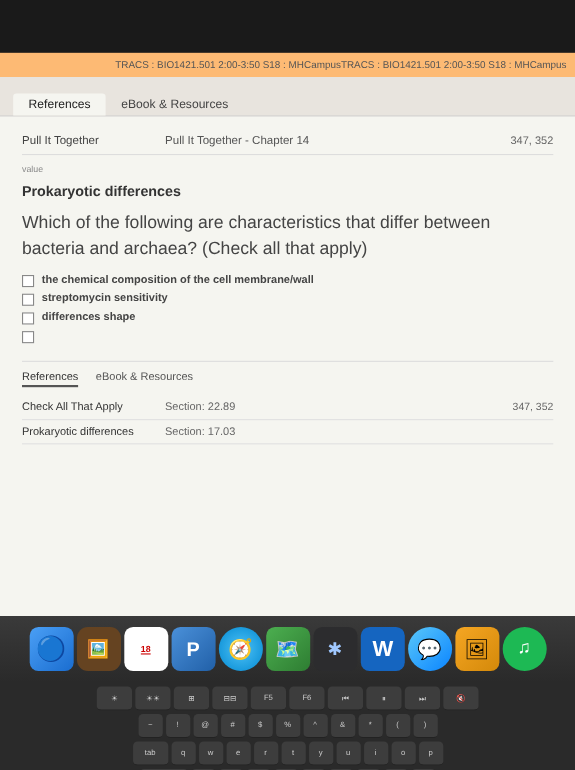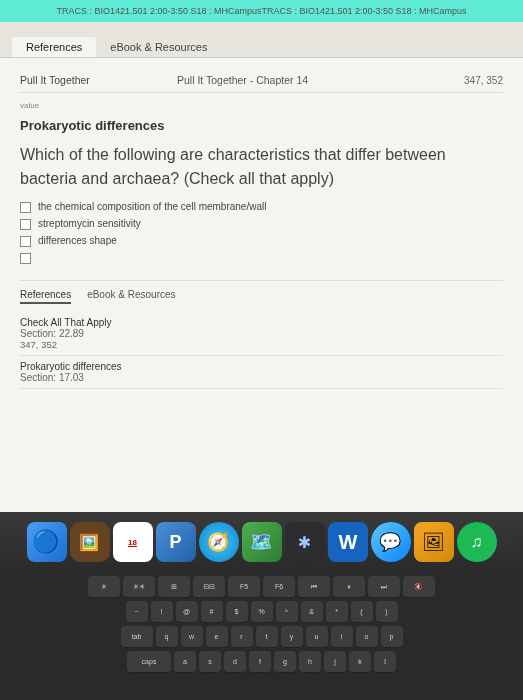--- a/index.html
+++ b/index.html
@@ -9,27 +9,28 @@
       background: #1a1a1a;
       font-family: -apple-system, BlinkMacSystemFont, 'Helvetica Neue', Arial, sans-serif;
       overflow: hidden;
       position: relative;
     }
 
     
     .browser-top-bar {
       width: 100%;
       height: 22px;
-      background: #5eead4;
-      display: flex;
-      align-items: center;
-      justify-content: center;
+      background: #fdba74;
+      display: flex;
+      align-items: center;
+      justify-content: flex-end;
       padding: 0 8px;
       font-size: 9px;
       color: #555;
+      margin-top: 48px;
     }
 
     
     .browser-content {
       width: 100%;
       height: 490px;
       background: #f5f5f0;
       overflow: hidden;
       position: relative;
     }
@@ -67,21 +68,20 @@
 
     
     .section-header {
       display: flex;
       align-items: center;
       padding: 6px 0;
       font-size: 10.5px;
       color: #444;
       border-bottom: 1px solid #ddd;
       margin-bottom: 8px;
-      gap: 27px;
     }
 
     .section-header .col1 {
       width: 130px;
       font-weight: 500;
     }
     .section-header .col2 {
       flex: 1;
       color: #555;
     }
@@ -119,20 +119,21 @@
     .question-text {
       font-size: 16px;
       color: #444;
       line-height: 1.5;
       margin-bottom: 10px;
     }
 
     
     .answer-choices {
       margin: 6px 0;
+      font-weight: bold;
     }
 
     .answer-item {
       display: flex;
       align-items: flex-start;
       margin: 5px 0;
       font-size: 10px;
       color: #444;
     }
 
@@ -169,25 +170,24 @@
 
     .bottom-tab.active {
       border-bottom: 2px solid #555;
       color: #333;
       font-weight: 500;
     }
 
     
     .ref-row {
       display: flex;
-      align-items: flex-start;
+      align-items: center;
       padding: 5px 0;
       border-bottom: 1px solid #e0e0e0;
       font-size: 10px;
-      flex-direction: column;
     }
 
     .ref-row .ref-title {
       width: 130px;
       color: #333;
       font-weight: 500;
     }
 
     .ref-row .ref-section {
       flex: 1;

